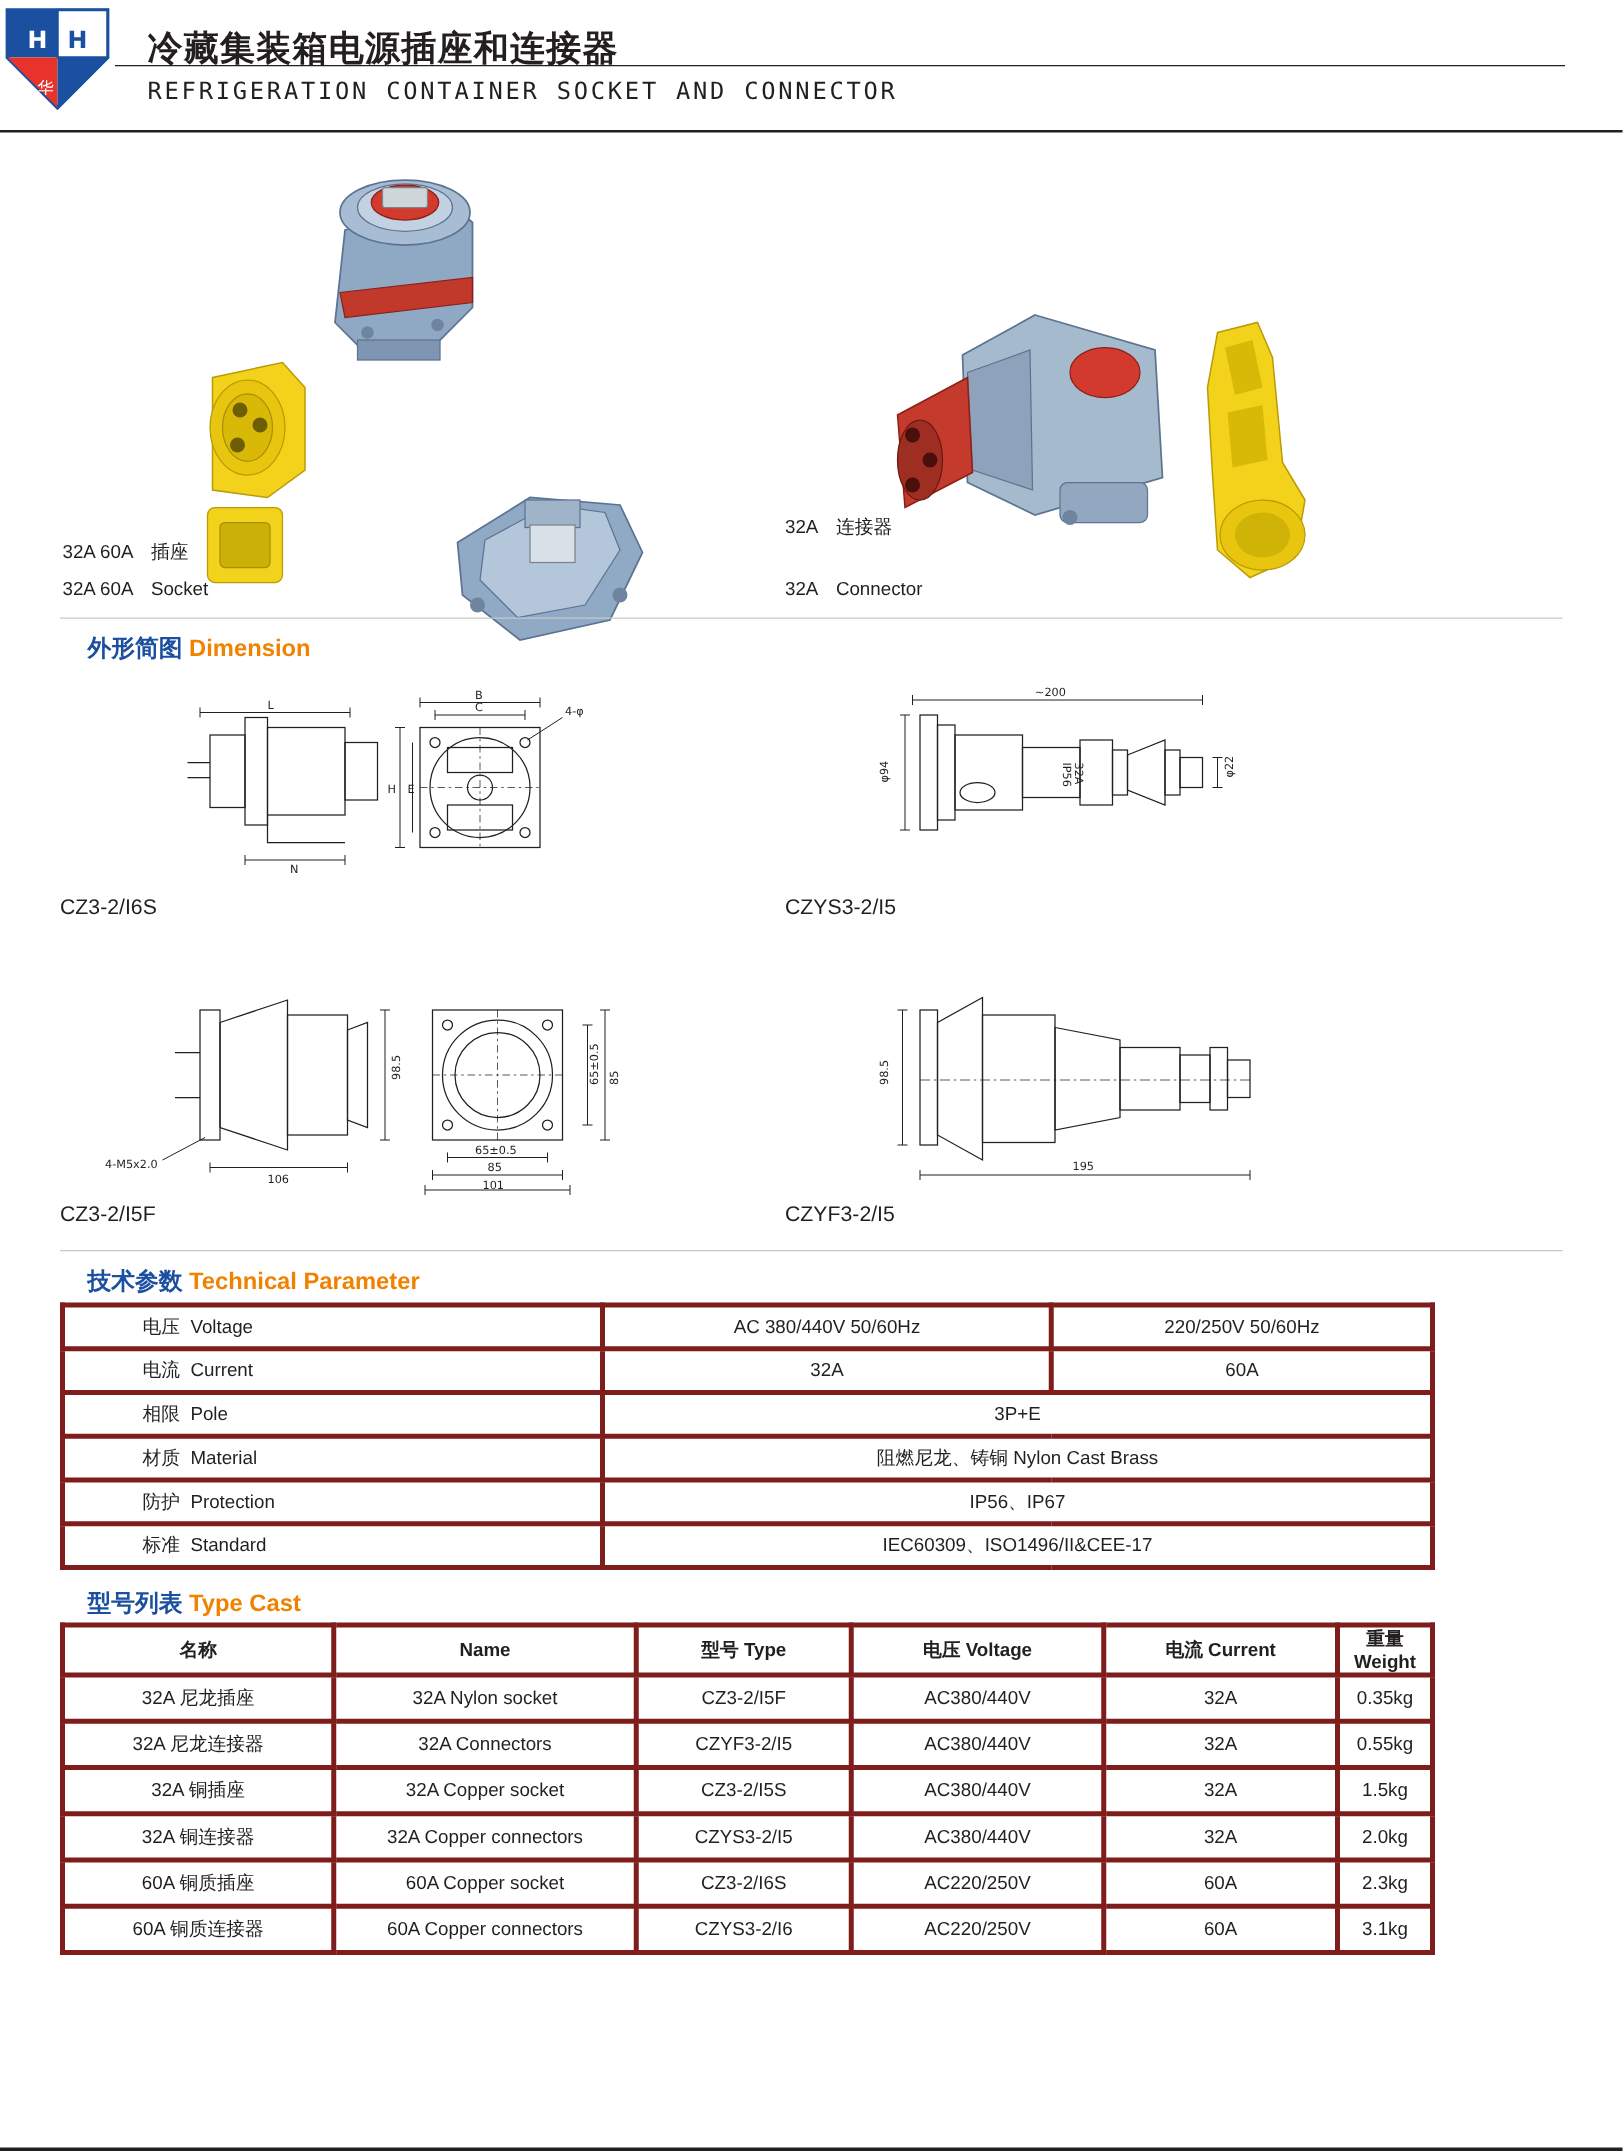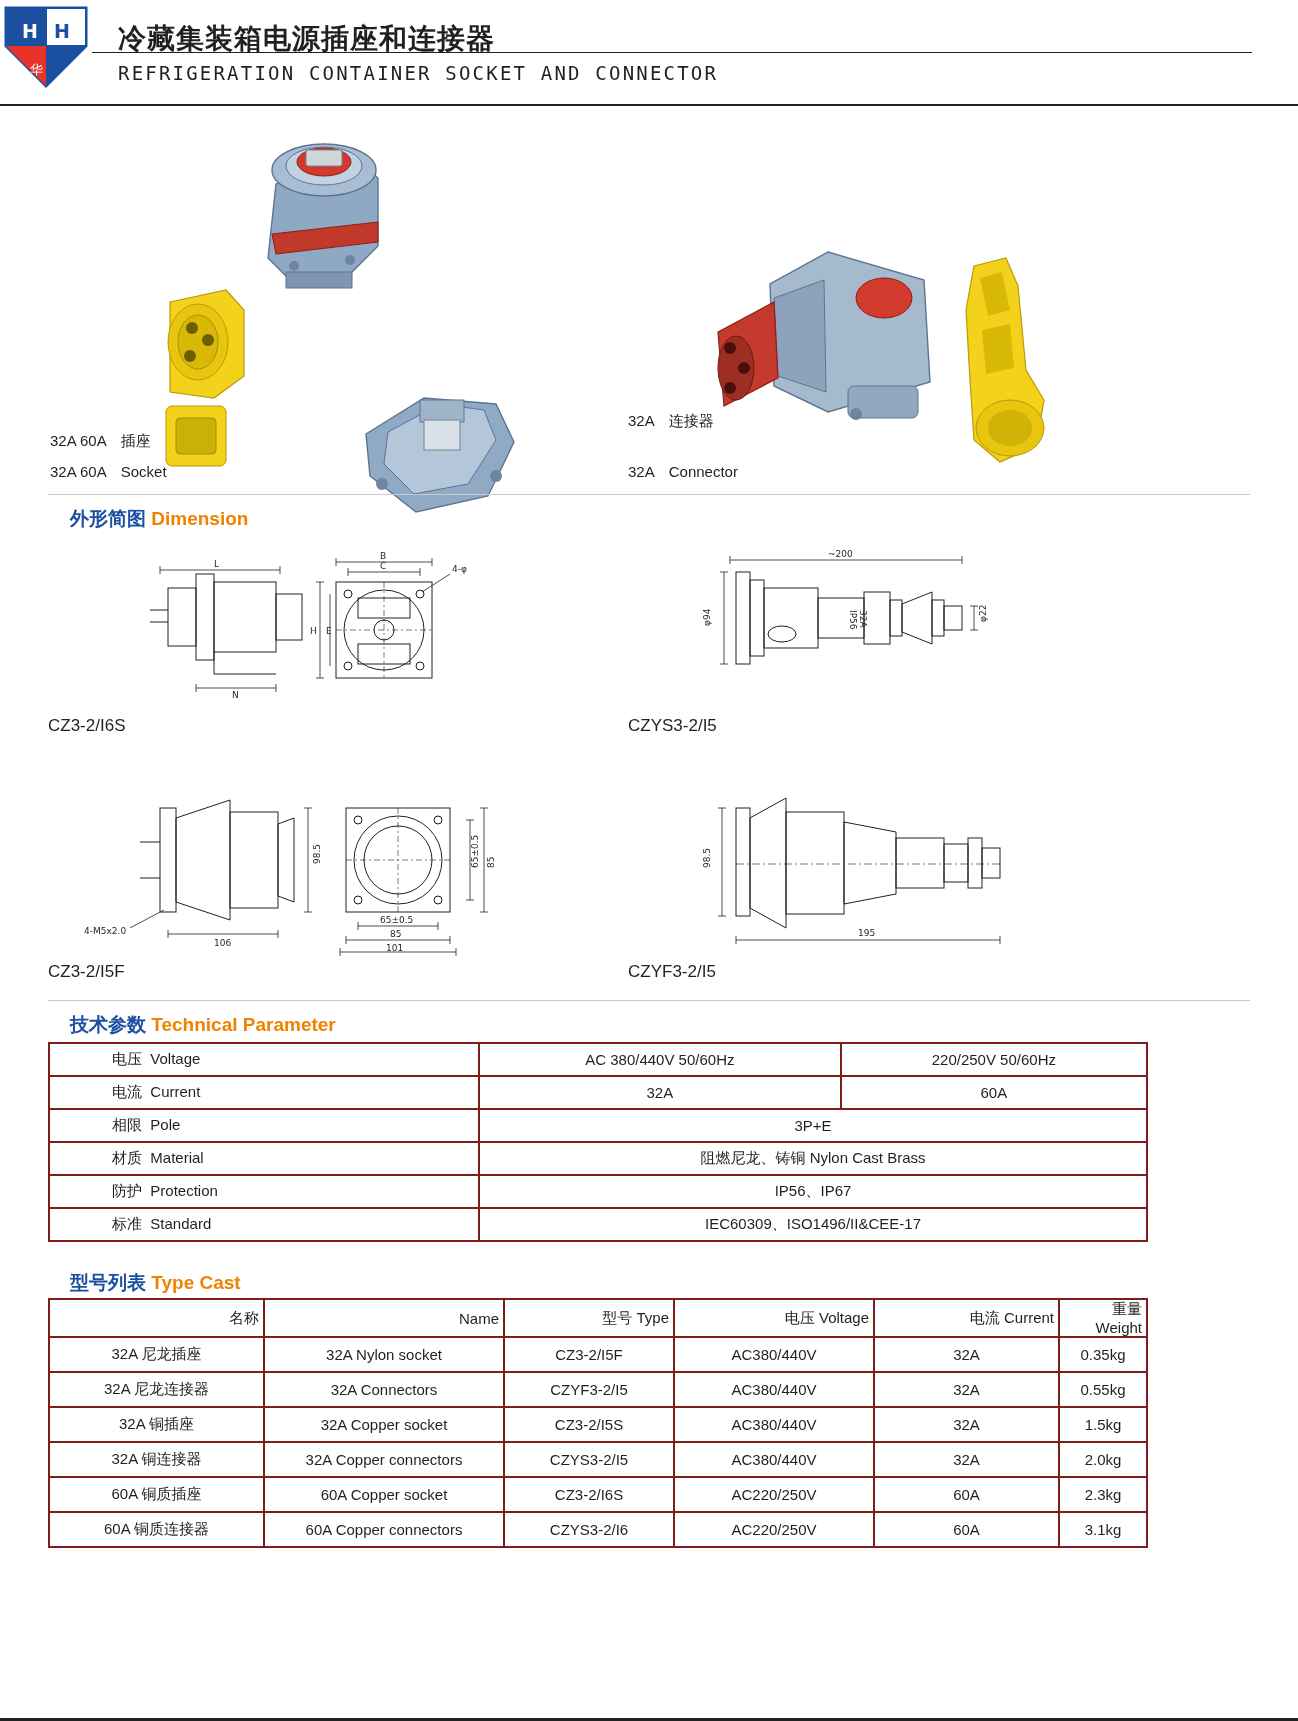--- a/index.html
+++ b/index.html
@@ -93,21 +93,21 @@
     color:#231f20;
   }
 
   
   table{
     border-collapse:collapse;
     position:absolute;
     font-size:15px;
   }
   table td{
-    border:2px solid #7f1d1d;
+    border:4px solid #7f1d1d;
     text-align:center;
     color:#231f20;
   }
   #tech-table{
     left:48px;
     top:1042px;
     width:1100px;
   }
   #tech-table td{
     height:31px;
@@ -120,21 +120,21 @@
   }
   #type-table{
     left:48px;
     top:1298px;
     width:1100px;
   }
   #type-table td{
     height:33px;
     padding:0 4px;
   }
-  .tbl-head td{font-weight:normal;text-align:right;}
+  .tbl-head td{font-weight:bold;}
 
   .footer-rule{
     position:absolute;
     left:0;right:0;bottom:0;
     height:3px;
     background:#231f20;
   }
 
   
   .ph{position:absolute;}

